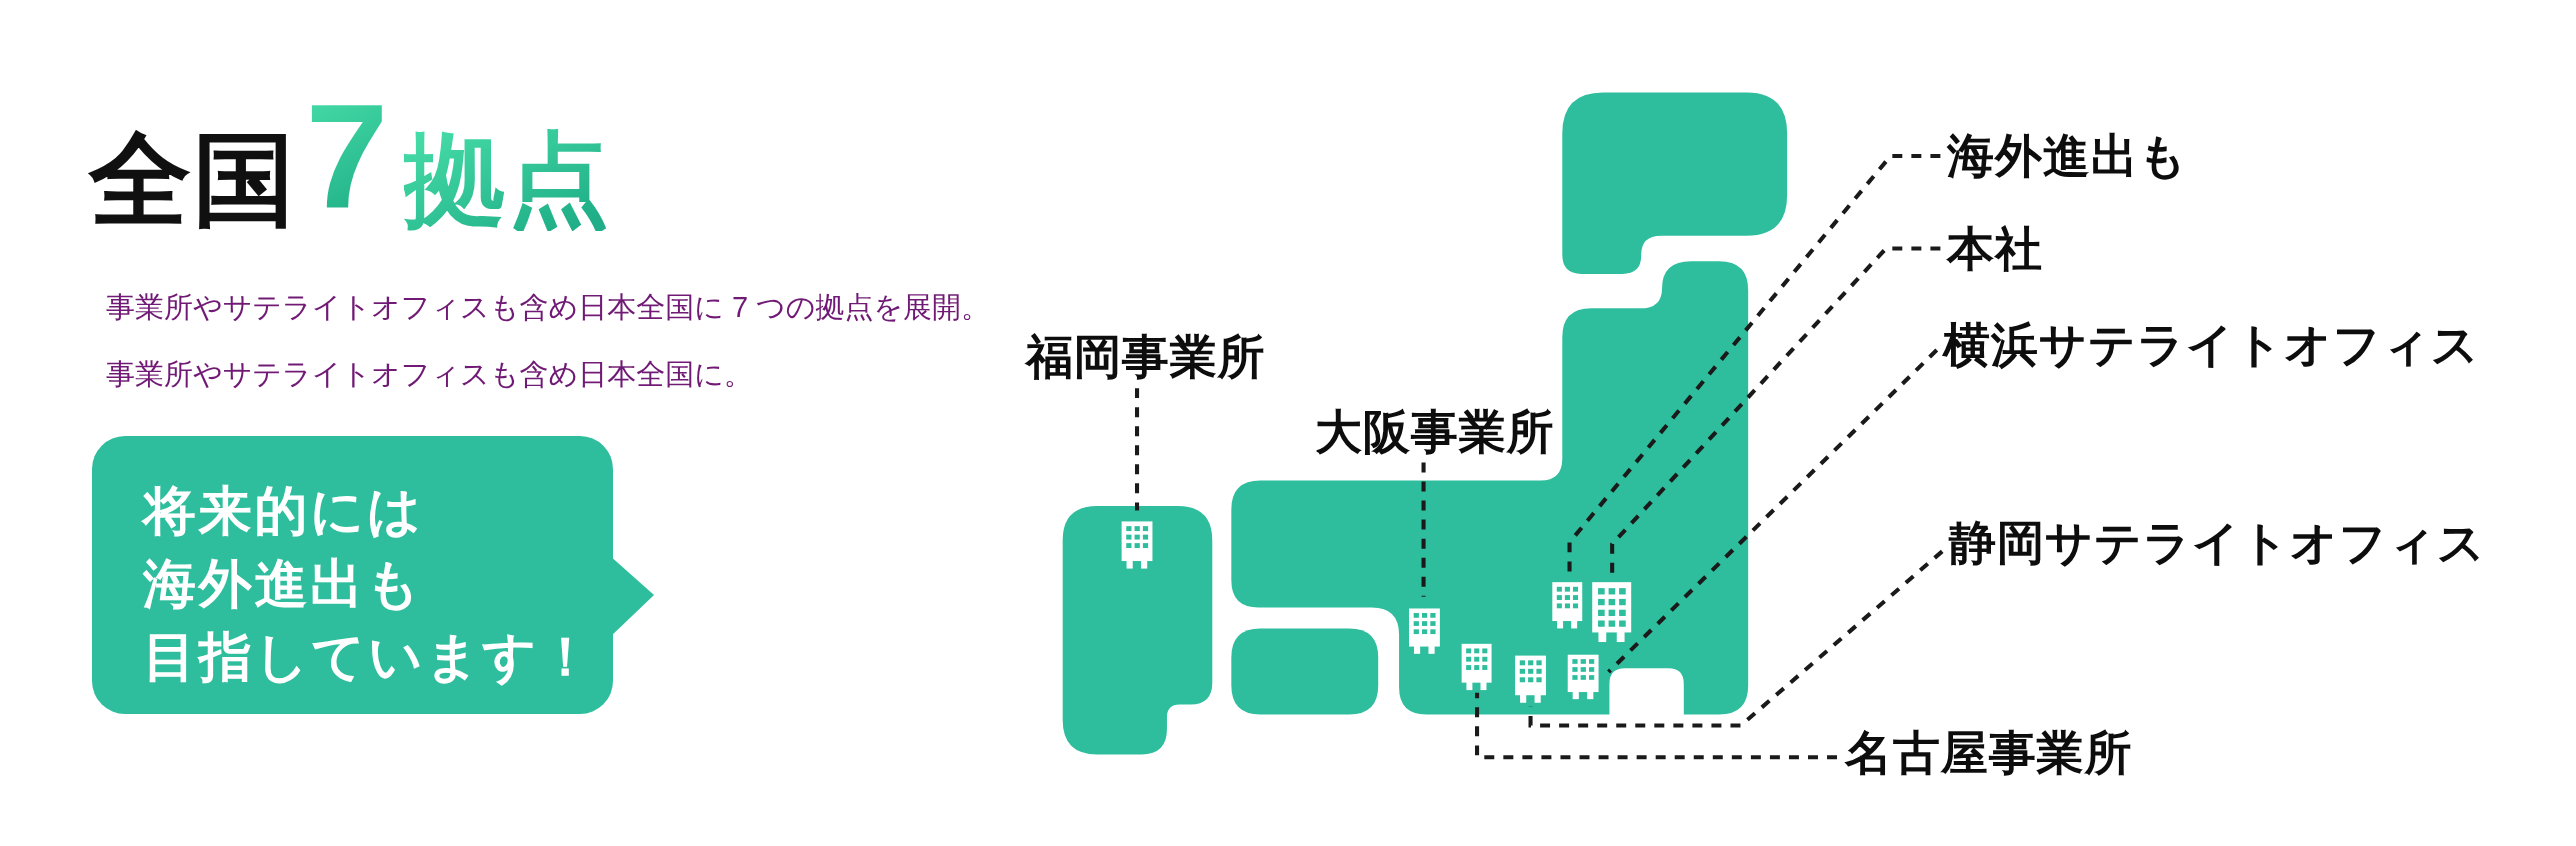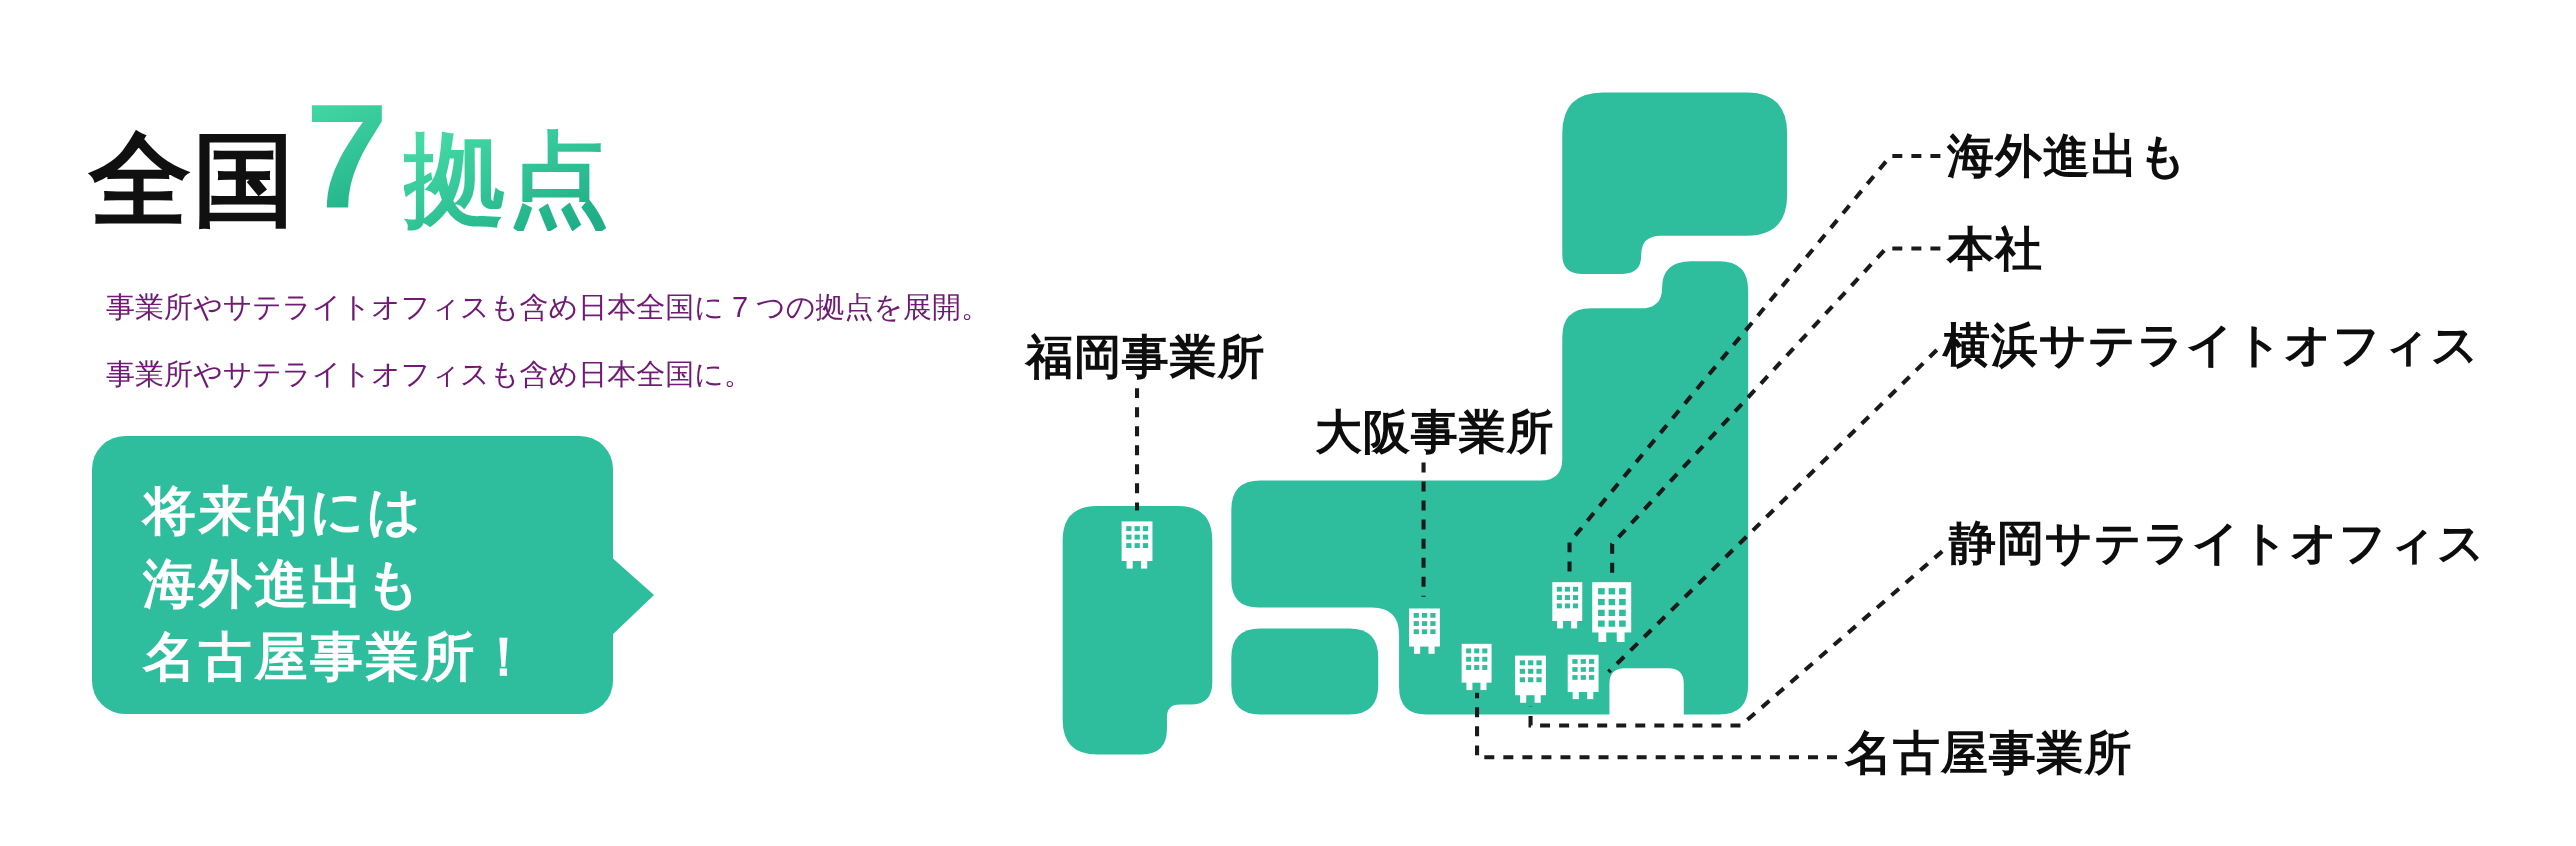--- a/index.html
+++ b/index.html
@@ -121,21 +121,21 @@
 
   <div class="description">
     <div>事業所やサテライトオフィスも含め日本全国に 7 つの拠点を展開。</div>
     <div>事業所やサテライトオフィスも含め日本全国に。</div>
   </div>
 
   <div class="speech-bubble">
     <div class="speech-bubble-text">
       <div>将来的には</div>
       <div>海外進出も</div>
-      <div>名古屋事業所！</div>
+      <div>目指しています！</div>
     </div>
   </div>
   <div class="speech-bubble-tail"></div>
 
   <svg id="map-svg" width="2576" height="847" viewBox="0 0 2841 934">
     <g id="islands-group">
         <path d="M 1768 102 L 1926 102 Q 1971 102 1971 147 L 1971 215 Q 1971 260 1926 260 L 1832 260 Q 1810 260 1810 281 L 1810 282 Q 1810 302 1789 302 L 1744 302 Q 1723 302 1723 281 L 1723 147 Q 1723 102 1768 102 Z" fill="#2ebe9d"></path>
         <path d="M 1865 288 L 1896 288 Q 1928 288 1928 320 L 1928 756 Q 1928 788 1896 788 L 1857 788 L 1857 754 Q 1857 737 1840 737 L 1792 737 Q 1775 737 1775 754 L 1775 788 L 1573 788 Q 1543 788 1543 758 L 1543 700 Q 1543 670 1513 670 L 1388 670 Q 1358 670 1358 640 L 1358 562 Q 1358 530 1390 530 L 1699 530 Q 1723 530 1723 506 L 1723 372 Q 1723 340 1755 340 L 1809 340 Q 1833 340 1833 318 Q 1833 288 1865 288 Z" fill="#2ebe9d"></path>
         <path d="M 1390 693 L 1488 693 Q 1520 693 1520 725 L 1520 756 Q 1520 788 1488 788 L 1390 788 Q 1358 788 1358 756 L 1358 725 Q 1358 693 1390 693 Z" fill="#2ebe9d"></path>
         <path d="M 1210 558 L 1299 558 Q 1337 558 1337 596 L 1337 753 Q 1337 777 1313 777 L 1301 777 Q 1287 777 1287 791 L 1287 804 Q 1287 832 1259 832 L 1210 832 Q 1172 832 1172 794 L 1172 596 Q 1172 558 1210 558 Z" fill="#2ebe9d"></path>

